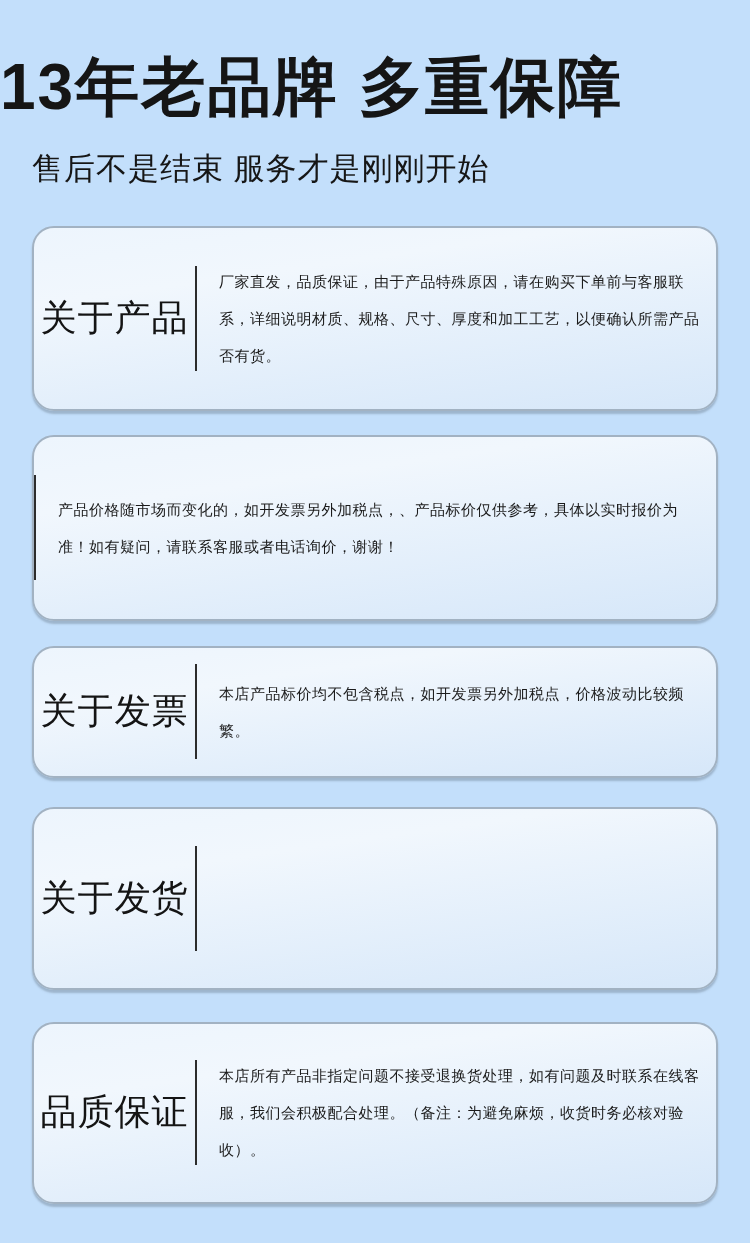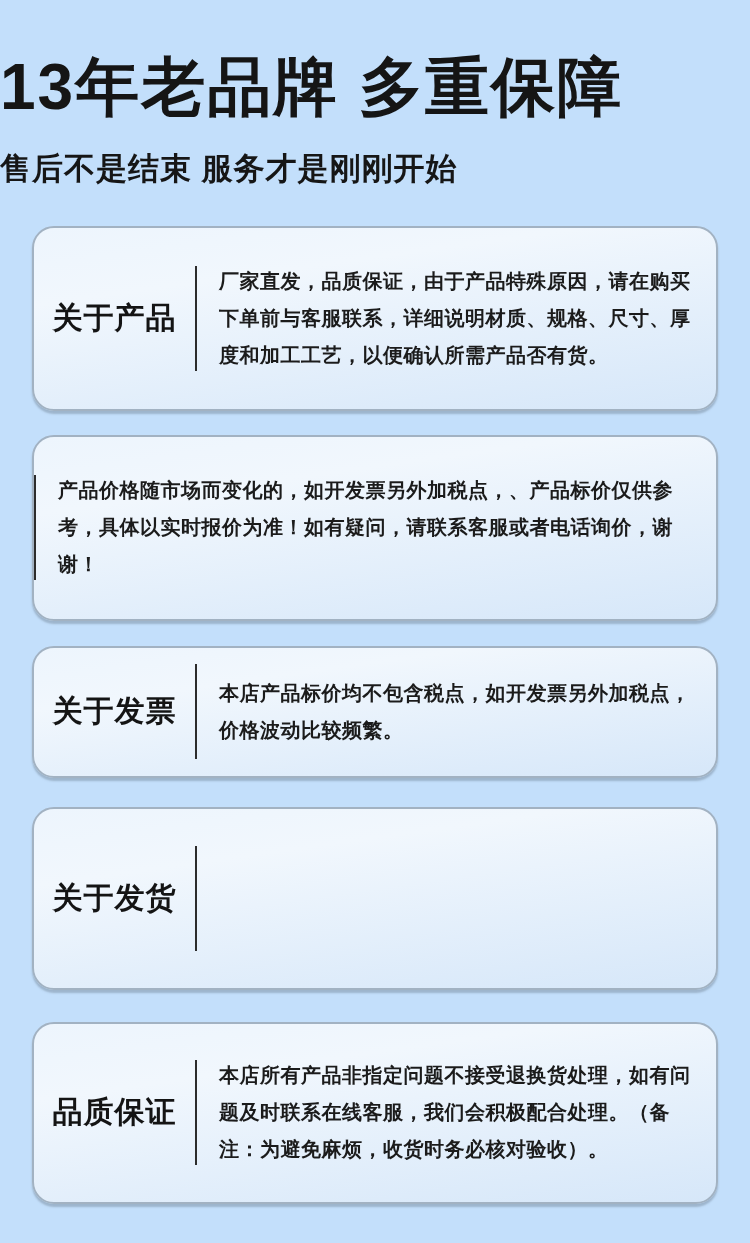--- a/index.html
+++ b/index.html
@@ -24,64 +24,64 @@
   .page-title{
     font-size:64px;
     font-weight:800;
     color:#151515;
     letter-spacing:2px;
     line-height:1.12;
   }
   .page-subtitle{
     margin-top:26px;
     font-size:31px;
-    font-weight:700;
+    font-weight:400;
     color:#161616;
     letter-spacing:1px;
     line-height:1.2;
+    padding-left:32px;
   }
   .cards{padding:0 32px;margin-top:39px;}
   .card{
     display:flex;
     align-items:center;
     border:2px solid var(--card-border);
     border-radius:22px;
     background:linear-gradient(172deg,var(--card-top) 0%,#f1f7fd 28%,var(--card-bottom) 100%);
     box-shadow:0 3px 2px rgba(125,145,165,0.55);
     overflow:hidden;
   }
   .c1{height:185px;margin-bottom:24px;}
   .c2{height:186px;margin-bottom:25px;}
   .c3{height:132px;margin-bottom:29px;justify-content:flex-end;}
   .c4{height:183px;margin-bottom:32px;}
   .c5{height:182px;}
   .card-label{
     flex:0 0 161px;
     text-align:center;
-    font-size:30px;
-    font-weight:700;
+    font-size:36px;
+    font-weight:400;
     color:#141414;
     letter-spacing:1px;
   }
   .card-divider{
     flex:0 0 2px;
     width:2px;
     height:105px;
     background:var(--divider);
     align-self:center;
   }
   .c3 .card-divider{height:95px;}
   .card-text{
     flex:1;
     padding:0 16px 0 22px;
-    font-size:20px;
+    font-size:15px;
     line-height:37px;
     color:var(--text);
     letter-spacing:0.5px;
-    font-weight:bold;
   }
 </style>
 </head>
 <body>
 
 <div class="page">
 
   <header class="header">
     <h1 class="page-title">13年老品牌 多重保障</h1>
     <p class="page-subtitle">售后不是结束 服务才是刚刚开始</p>

